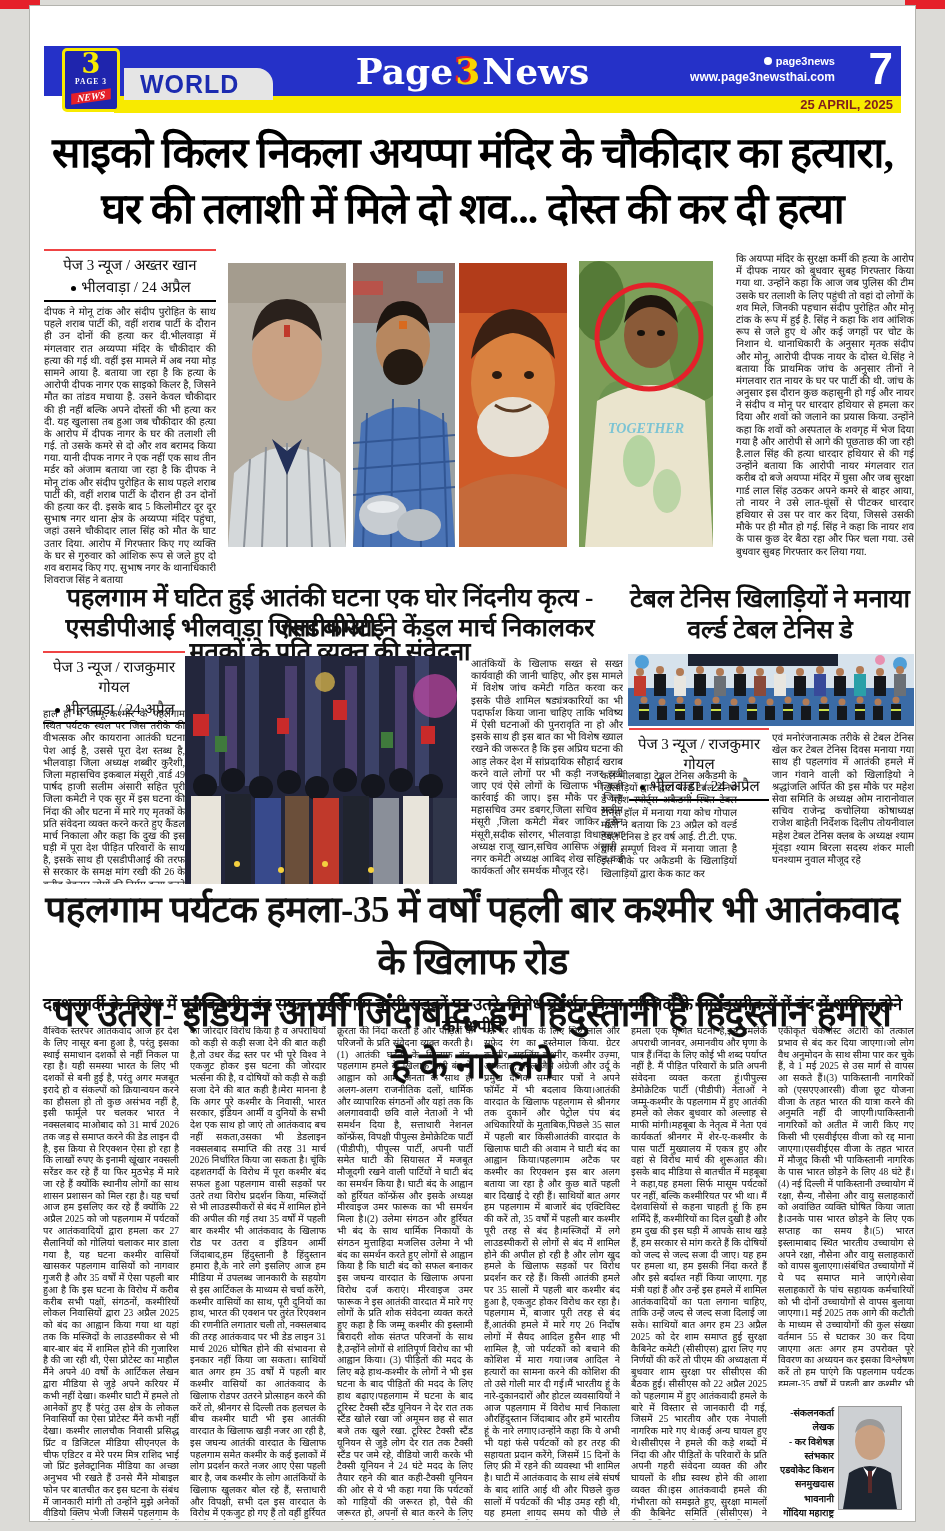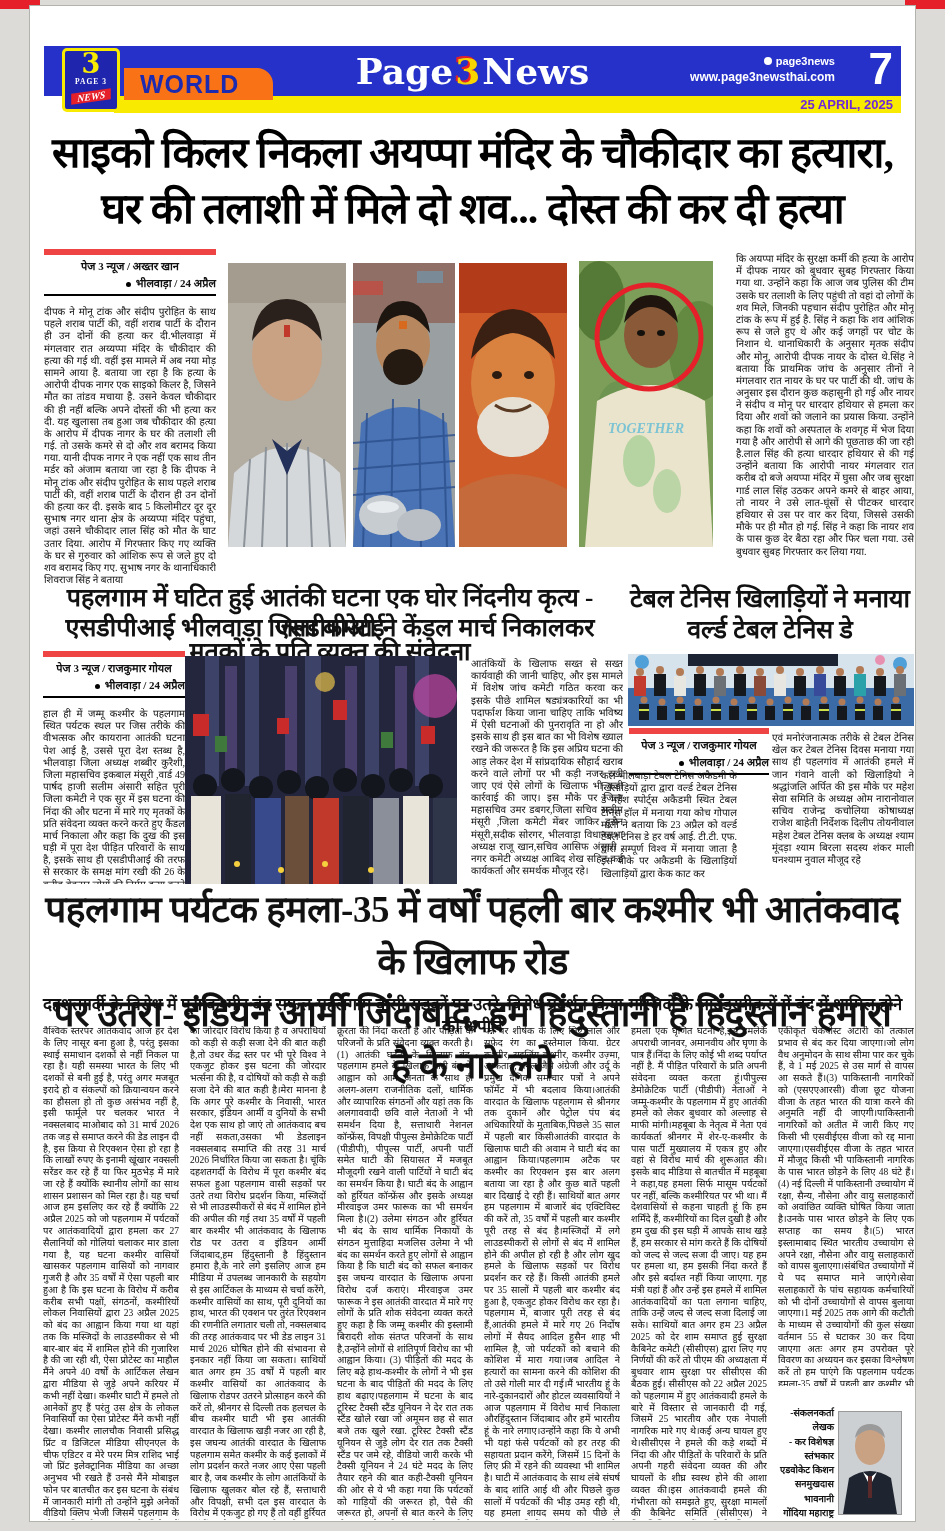--- a/index.html
+++ b/index.html
@@ -14,44 +14,44 @@
   
   .masthead{position:absolute;left:14px;top:40px;width:857px;height:68px;}
   .mh-blue{position:absolute;left:0;top:0;right:0;height:50px;background:#2531c8;}
   .mh-yellow{position:absolute;left:70px;right:0;top:50px;height:17px;background:#f8ea00;}
   .logo-box{position:absolute;left:18px;top:2px;width:58px;height:64px;background:#1f25ad;
             border:3px solid #f8ea00;border-radius:5px;z-index:4;text-align:center;box-sizing:border-box;}
   .logo-num{color:#f8ea00;font-size:27px;font-weight:bold;line-height:26px;font-family:"DejaVu Serif",serif;}
   .logo-cap{color:#ffffff;font-size:7.5px;font-weight:bold;letter-spacing:1px;line-height:9px;}
   .logo-ribbon{display:inline-block;background:#e5202a;color:#fff;font-style:italic;font-weight:bold;
                font-size:10px;padding:0 6px;transform:rotate(-8deg) skewX(-8deg);margin-top:2px;}
-  .world-band{position:absolute;left:80px;top:22px;height:32px;background:#f97316;z-index:3;
+  .world-band{position:absolute;left:80px;top:22px;height:32px;background:#e5e5e5;z-index:3;
               border-radius:0 16px 0 0;display:flex;align-items:center;padding:0 34px 0 16px;}
   .world-text{color:#1c2bb0;font-weight:bold;font-size:25px;letter-spacing:1px;font-family:"Liberation Sans",sans-serif;}
   .mh-title{position:absolute;left:0;right:0;top:3px;text-align:center;color:#ffffff;
             font-family:"DejaVu Serif",serif;font-weight:bold;font-size:36px;line-height:44px;z-index:2;}
   .mh-title .t3{color:#f8d400;text-shadow:-2px -2px 0 #e5202a;padding:0 2px;}
   .mh-right{position:absolute;right:66px;top:8px;text-align:right;color:#fff;z-index:2;
             font-family:"Liberation Sans",sans-serif;}
   .mh-social{font-size:11px;font-weight:bold;line-height:15px;}
   .dot-icon{display:inline-block;width:8px;height:8px;background:#fff;border-radius:50%;margin-right:4px;}
   .mh-site{font-size:12px;font-weight:bold;line-height:16px;}
   .mh-pageno{position:absolute;right:8px;top:-2px;color:#fff;font-size:44px;font-weight:bold;z-index:3;
              font-family:"Liberation Sans",sans-serif;}
-  .mh-date{position:absolute;right:8px;top:50px;height:17px;line-height:17px;color:#6d28d9;
+  .mh-date{position:absolute;right:8px;top:50px;height:17px;line-height:17px;color:#7f1d1d;
            font-weight:bold;font-size:13px;z-index:3;font-family:"Liberation Sans",sans-serif;}
 
   
   .headline1{position:absolute;left:8px;right:8px;top:112px;text-align:center;font-weight:bold;
              font-size:42px;line-height:56px;letter-spacing:-1px;color:#000;margin-top:7px;}
 
   
-  .byline{border-top:6px solid #ef4444;border-bottom:2px solid #000;padding:3px 0 4px;font-size:11px;font-weight:bold;}
+  .byline{border-top:2px solid #ef4444;border-bottom:2px solid #000;padding:3px 0 4px;font-size:15px;font-weight:normal;}
   .byline .l1{text-align:center;}
-  .byline .l2{text-align:right;padding-left:2px;margin-top:2px;}
+  .byline .l2{text-align:center;padding-left:2px;margin-top:2px;}
   .bullet-icon{display:inline-block;width:5px;height:5px;background:#000;border-radius:50%;
                vertical-align:middle;margin-right:5px;}
 
   .body-text{font-size:10px;line-height:1.22;text-align:justify;overflow:hidden;color:#101010;}
 
   
   .a1-byline{position:absolute;left:14px;top:243px;width:172px;}
   .a1-left{position:absolute;left:14px;top:300px;width:172px;height:278px;}
   .photo{position:absolute;overflow:hidden;}
   .a1-right{position:absolute;left:706px;top:247px;width:178px;height:332px;}
@@ -74,21 +74,21 @@
 
   
   .a4-headline{position:absolute;left:10px;right:10px;top:878px;text-align:center;
                font-weight:bold;font-size:37px;line-height:52px;letter-spacing:-0.5px;}
   .a4-sub{position:absolute;left:10px;right:10px;top:988px;text-align:center;
           font-weight:bold;font-size:17px;line-height:22px;}
   .a4-cols{position:absolute;left:13px;top:1020px;width:871px;height:494px;display:flex;gap:11px;}
   .a4-col{flex:1;font-size:9.5px;line-height:1.24;text-align:justify;overflow:hidden;}
   .a4-col-last{display:flex;flex-direction:column;}
   .a4-col-last .txt{height:378px;overflow:hidden;}
-  .author-block{display:flex;margin-top:20px;align-items:center;}
+  .author-block{display:flex;margin-top:20px;align-items:flex-start;}
   .author-lines{width:56px;font-size:9.5px;font-weight:bold;text-align:right;line-height:1.5;padding-right:4px;}
   .author-photo{width:62px;height:102px;border:1px solid #999;overflow:hidden;flex:none;}
 </style>
 </head>
 <body>
 
 <div class="red-corner left"></div>
 <div class="red-corner right"></div>
 
 <div class="page">

